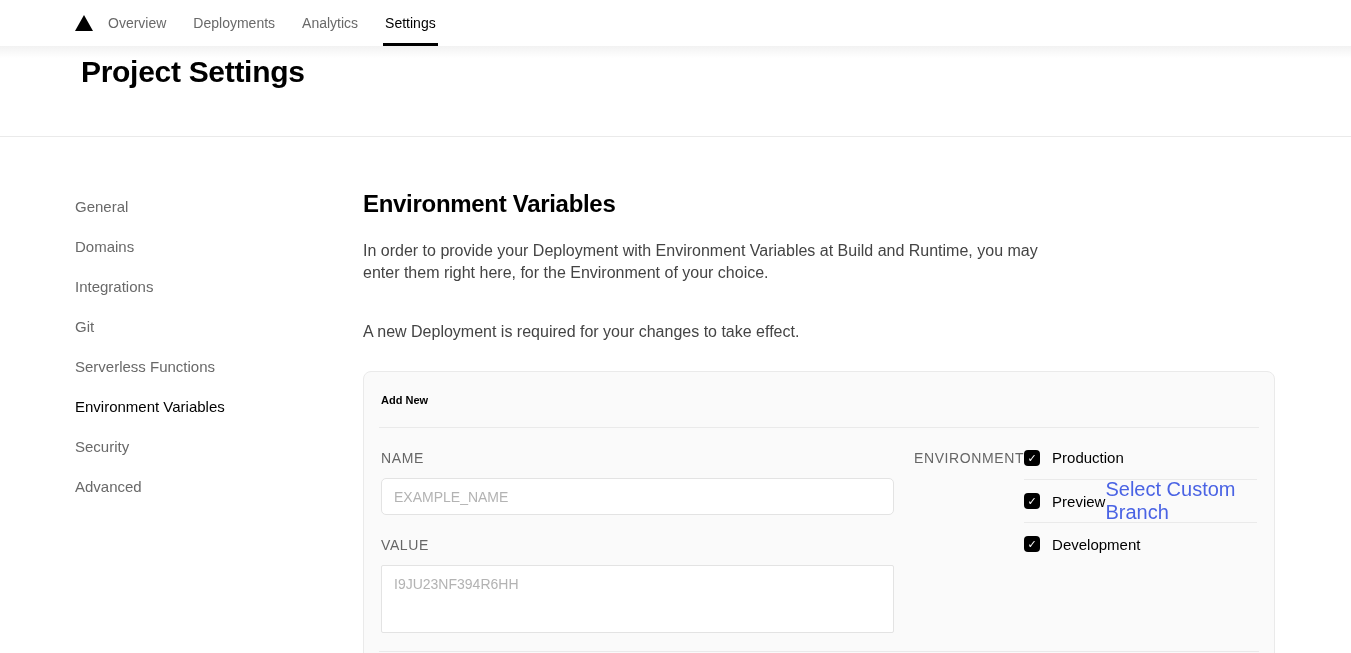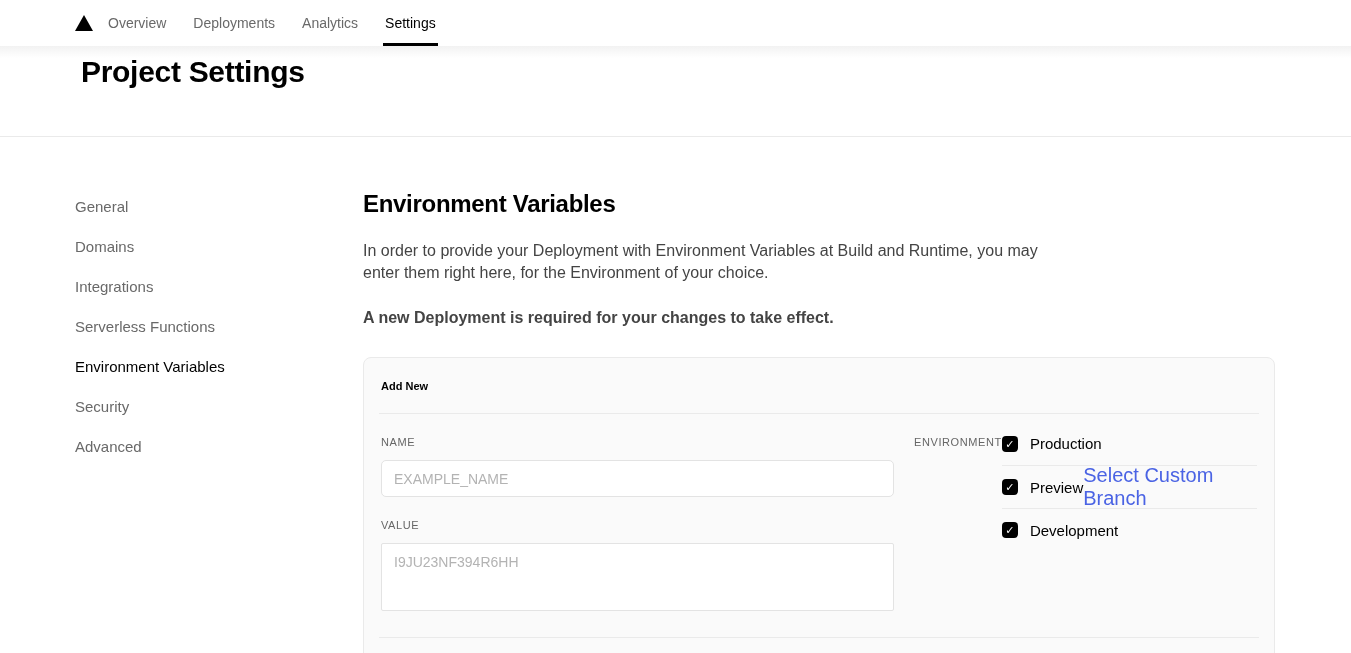--- a/index.html
+++ b/index.html
@@ -48,38 +48,38 @@
   .side-item {
     height: 40px; display: flex; align-items: center;
     font-size: 15px; color: #696969; cursor: pointer;
   }
   .side-item.active { color: #000; font-weight: 500; }
 
   
   .main { position: absolute; left: 363px; top: 190px; width: 912px; }
   .section-heading { margin: 0; font-size: 24px; font-weight: 700; color: #000; letter-spacing: -0.3px; }
   .desc { margin: 22px 0 0 0; max-width: 700px; font-size: 16px; line-height: 22px; color: #444; }
-  .desc-2 { margin-top: 23px; font-weight: bold; }
+  .desc-2 { margin-top: 37px; }
 
   
   .card {
     margin-top: 28px; width: 912px; height: 380px;
     background: #fafafa; border: 1px solid #eaeaea; border-radius: 8px;
   }
   .card-header { height: 55px; display: flex; align-items: center; padding: 0 17px; }
   .card-title { font-size: 11px; font-weight: 700; color: #000; }
   .divider { border-top: 1px solid #eaeaea; margin: 0 15px; height: 0; }
 
   .card-body { display: flex; padding: 0 17px; height: 223px; }
   .form-col { width: 513px; }
   .col-gap { width: 20px; }
   .env-col { flex: 1; display: flex; flex-direction: row; }
 
   .field-label {
-    margin-top: 22px; font-size: 11px; color: #666;
+    margin-top: 22px; font-size: 14px; color: #666;
     letter-spacing: 0.6px; font-weight: 400;
   }
   .text-input {
     margin-top: 12px; width: 100%; height: 37px;
     border: 1px solid #e3e3e3; border-radius: 5px; background: #fff;
     padding: 0 12px; font-size: 14px; color: #000;
     font-family: inherit; outline: none;
   }
   .text-area {
     margin-top: 12px; width: 100%; height: 68px;
@@ -124,20 +124,21 @@
 </nav>
 
 <header class="page-header">
   <div class="page-title">Project Settings</div>
 </header>
 
 <aside class="sidebar">
   <div class="side-item">General</div>
   <div class="side-item">Domains</div>
   <div class="side-item">Integrations</div>
+  <div class="side-item">Git</div>
   <div class="side-item">Serverless Functions</div>
   <div class="side-item active">Environment Variables</div>
   <div class="side-item">Security</div>
   <div class="side-item">Advanced</div>
 </aside>
 
 <main class="main">
   <h2 class="section-heading">Environment Variables</h2>
   <p class="desc">In order to provide your Deployment with Environment Variables at Build and Runtime, you may enter them right here, for the Environment of your choice.</p>
   <p class="desc desc-2">A new Deployment is required for your changes to take effect.</p>

